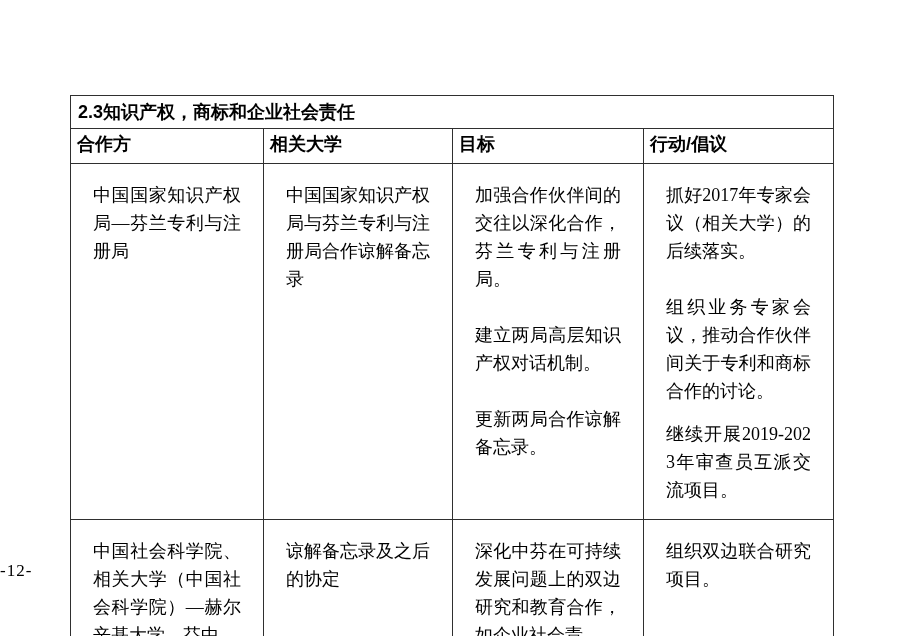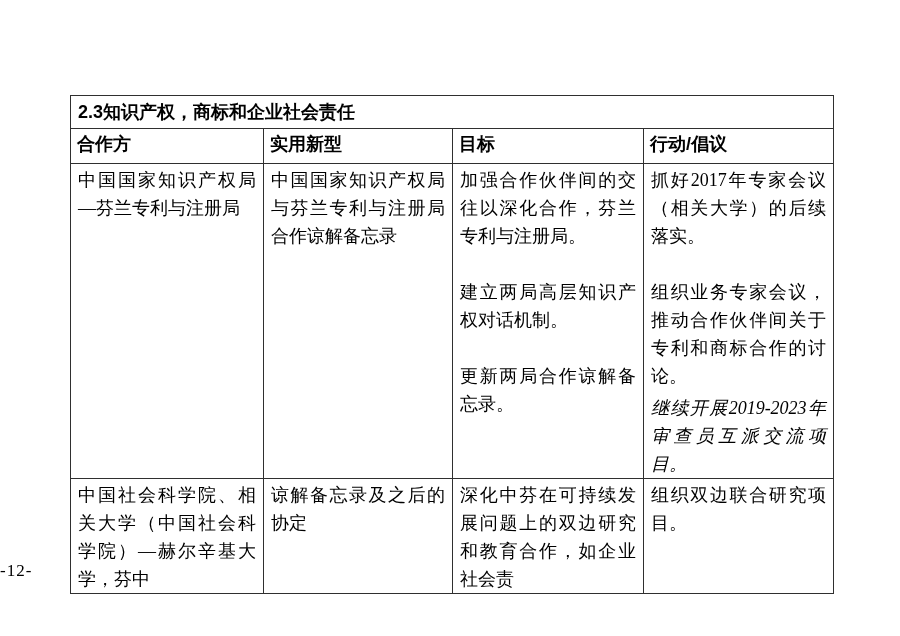--- a/index.html
+++ b/index.html
@@ -51,23 +51,23 @@
     font-family: "Liberation Sans", "DejaVu Sans", sans-serif;
     font-weight: bold;
     text-align: left;
     font-size: 18px;
     height: 30px;
     line-height: 30px;
     padding: 0 0 4px 6px;
   }
   tr.row-1 > td { height: 277px; }
   tr.row-2 > td { height: 92px; }
-  .cell p { margin: 0; }
+  .cell p { margin: 15px; }
   .cell p.gap { margin-top: 28px; }
-  .cell p.small-gap { margin-top: 4px; font-style: italic; }
+  .cell p.small-gap { margin-top: 4px; }
   .footer {
     position: absolute;
     left: 0;
     top: 561px;
     width: 100%;
     text-align: left;
     font-size: 17px;
     letter-spacing: 1px;
   }
 </style>
@@ -84,21 +84,21 @@
       <col style="width:190px">
     </colgroup>
 
     <tbody>
         <tr>
       <td class="title-cell" colspan="4">2.3知识产权，商标和企业社会责任</td>
     </tr>
 
     <tr>
       <th>合作方</th>
-      <th>实用新型</th>
+      <th>相关大学</th>
       <th>目标</th>
       <th>行动/倡议</th>
     </tr>
 
     <tr class="row-1">
       <td class="cell">
         <p>中国国家知识产权局—芬兰专利与注册局</p>
       </td>
       <td class="cell">
         <p>中国国家知识产权局与芬兰专利与注册局合作谅解备忘录</p>

